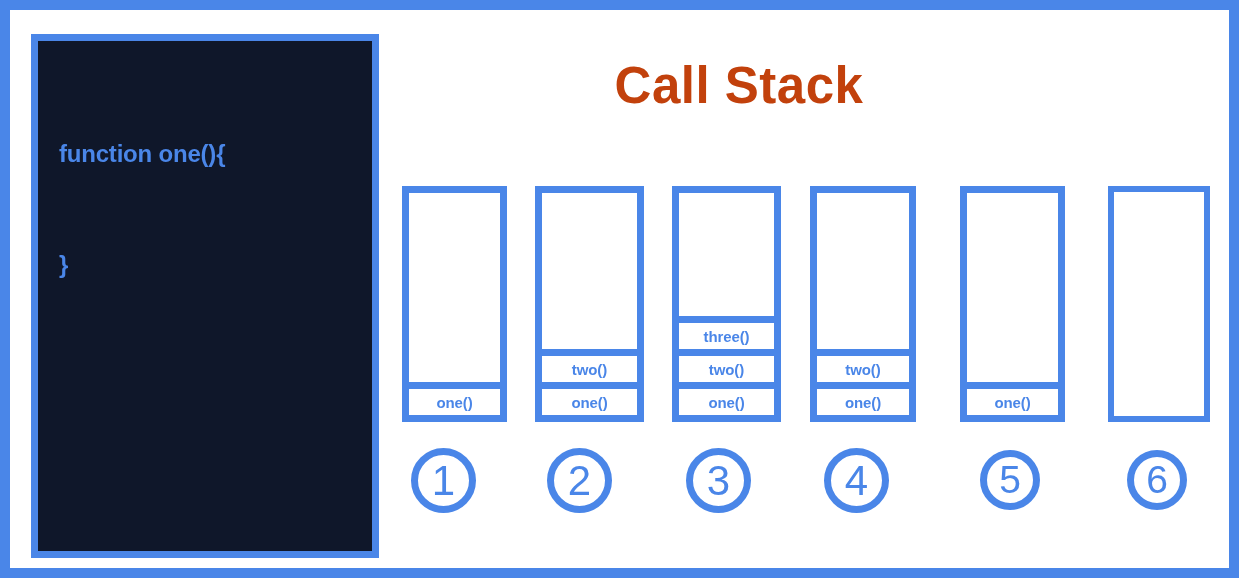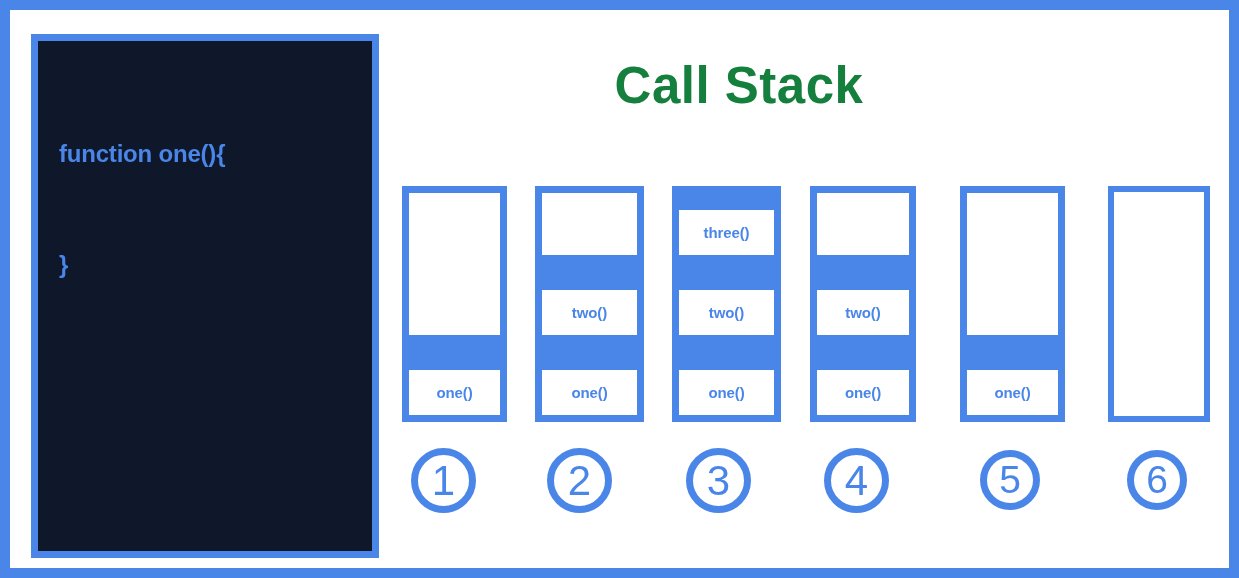--- a/index.html
+++ b/index.html
@@ -49,21 +49,21 @@
   .code-line { display: block; white-space: pre; }
   .code-line.blank { height: 37px; }
 
   
   #title {
     position: absolute;
     left: 389px;
     top: 46px;
     width: 680px;
     text-align: center;
-    color: #15803d;
+    color: #c2410c;
     font-family: "Liberation Sans", sans-serif;
     font-size: 51px;
     font-weight: bold;
     letter-spacing: 0.5px;
     line-height: 60px;
   }
 
   
   #stacks {
     position: absolute;
@@ -83,31 +83,30 @@
     gap: 7px;
   }
   .stack-col.thin { padding: 6px; }
   .frame-empty {
     flex: 1 1 auto;
     background: #ffffff;
     min-height: 10px;
   }
   .frame-cell {
     flex: 0 0 auto;
-    height: 45px;
+    height: 26px;
     background: #ffffff;
     color: #4a86e8;
     font-family: "Liberation Sans", sans-serif;
     font-size: 15px;
     font-weight: bold;
     display: flex;
     align-items: center;
     justify-content: center;
     letter-spacing: -0.1px;
-    margin-top: 28px;
   }
 
   
   .step-circle {
     position: absolute;
     box-sizing: border-box;
     border: 7px solid #4a86e8;
     border-radius: 50%;
     background: #ffffff;
     color: #4a86e8;

